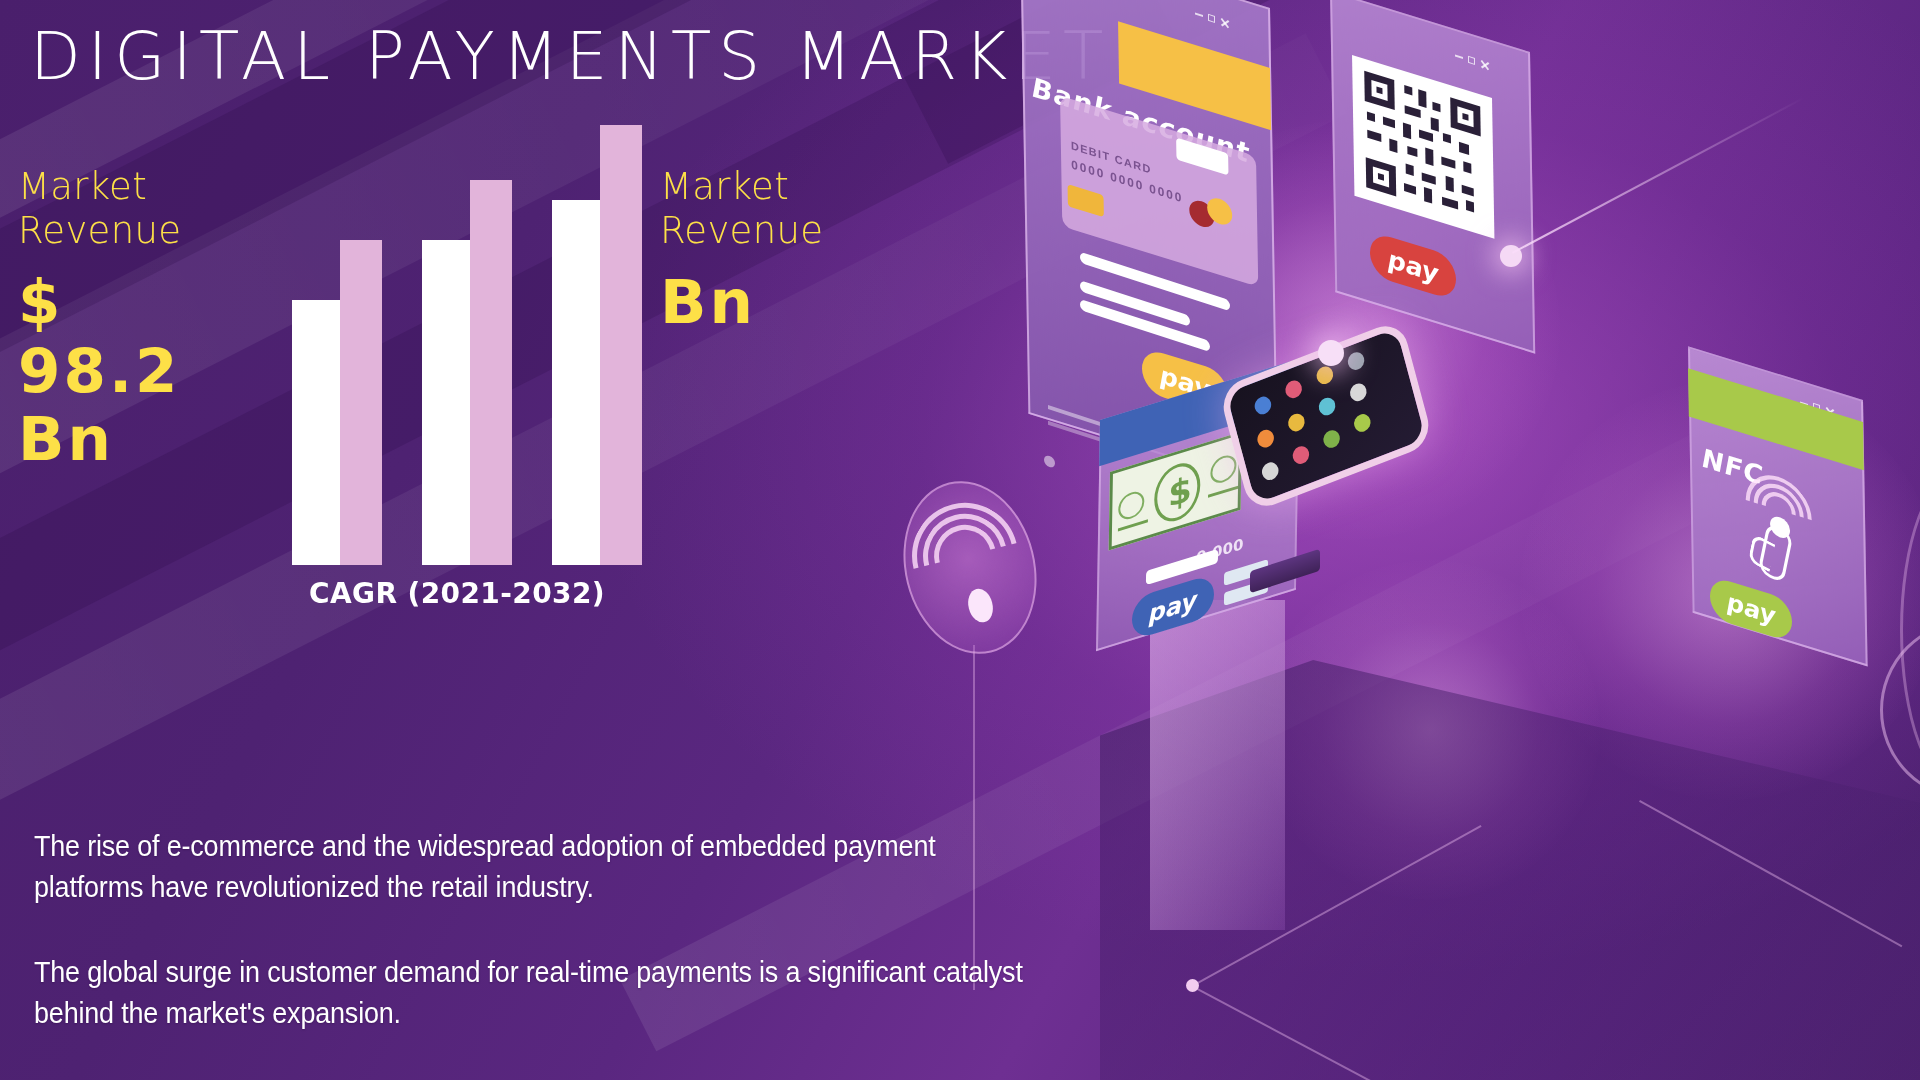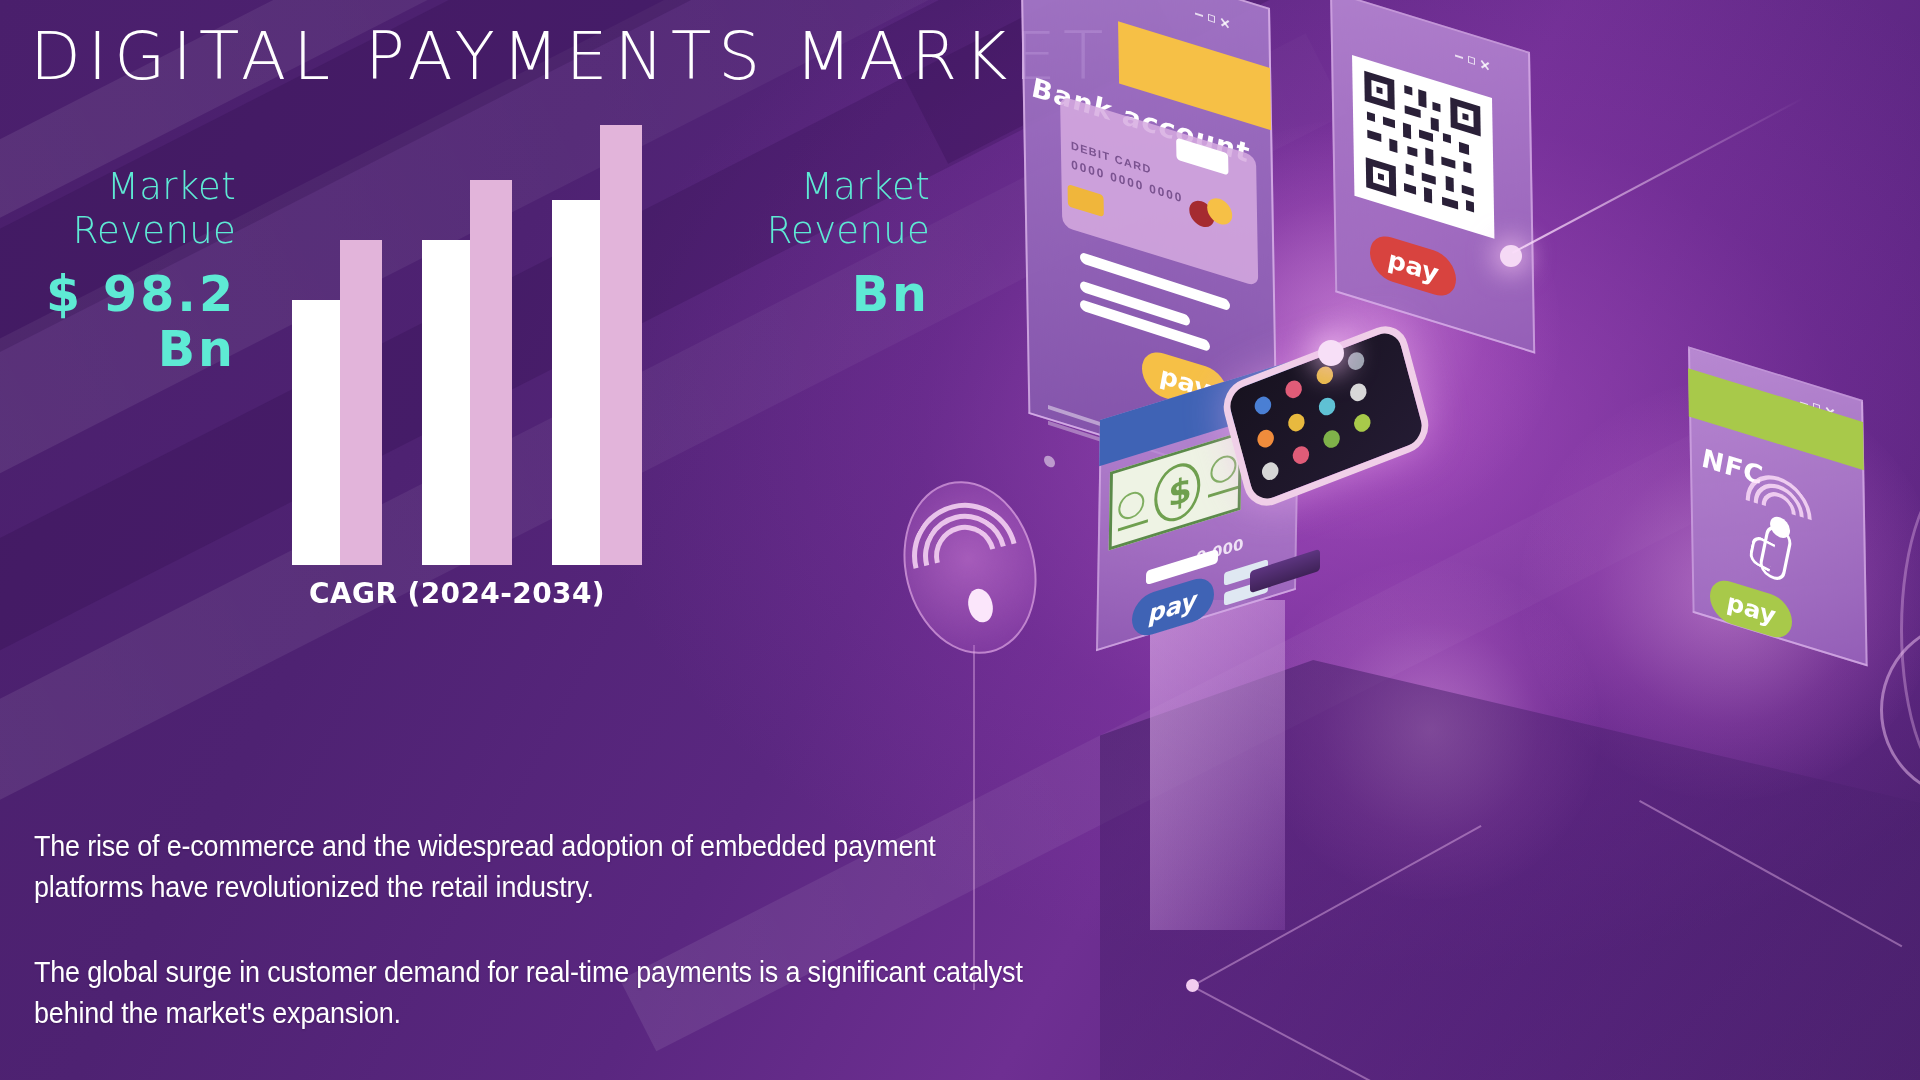--- a/index.html
+++ b/index.html
@@ -36,27 +36,27 @@
   .floorline{ position:absolute; background:rgba(238,190,240,.42); height:2px; transform-origin:0 0; }
 
   
   .title{
     position:absolute; left:30px; top:18px;
     font-size:66px; font-weight:300; color:#ffffff;
     letter-spacing:7px; white-space:nowrap;
     font-family:"DejaVu Sans", sans-serif;
   }
 
-  .statbox{ position:absolute; text-align:right; color:#5eead4; }
+  .statbox{ position:absolute; text-align:left; color:#fde047; }
   .stat-label{
     font-size:37px; font-weight:300; line-height:1.18;
     letter-spacing:.3px; font-family:"DejaVu Sans", sans-serif;
   }
   .stat-value{
-    margin-top:16px; font-size:49px; font-weight:bold; line-height:1.12;
+    margin-top:16px; font-size:61px; font-weight:bold; line-height:1.12;
     letter-spacing:3px; font-family:"DejaVu Sans", sans-serif;
   }
 
   
   #chart{ position:absolute; left:278px; top:120px; width:358px; height:445px; }
   .bar{ position:absolute; bottom:0; }
   .bar.white{ background:#ffffff; }
   .bar.pink { background:#e2b4da; }
 
   .cagr-label{
@@ -189,21 +189,21 @@
 
   <div id="chart">
       <div class="bar white" style="left: 14px; width: 48px; height: 265px;"></div>
       <div class="bar pink" style="left: 62px; width: 42px; height: 325px;"></div>
       <div class="bar white" style="left: 144px; width: 48px; height: 325px;"></div>
       <div class="bar pink" style="left: 192px; width: 42px; height: 385px;"></div>
       <div class="bar white" style="left: 274px; width: 48px; height: 365px;"></div>
       <div class="bar pink" style="left: 322px; width: 42px; height: 440px;"></div>
     </div>
 
-  <div class="cagr-label">CAGR (2024-2034)</div>
+  <div class="cagr-label">CAGR (2021-2032)</div>
 
   <div class="driver" id="driver0">The rise of e-commerce and the widespread adoption of embedded payment platforms have revolutionized the retail industry.</div>
   <div class="driver" id="driver1">The global surge in customer demand for real-time payments is a significant catalyst behind the market's expansion.</div>
 
   <div class="antenna">
     <div class="arc" style="left:30px;  top:42px; width:62px;  height:62px;  transform:rotate(45deg);"></div>
     <div class="arc" style="left:19px;  top:31px; width:84px;  height:84px;  transform:rotate(45deg);"></div>
     <div class="arc" style="left:8px;   top:20px; width:106px; height:106px; transform:rotate(45deg);"></div>
     <div style="position:absolute;left:52px;top:108px;width:24px;height:34px;border-radius:50%;background:#fbe6fb;"></div>
   </div>

